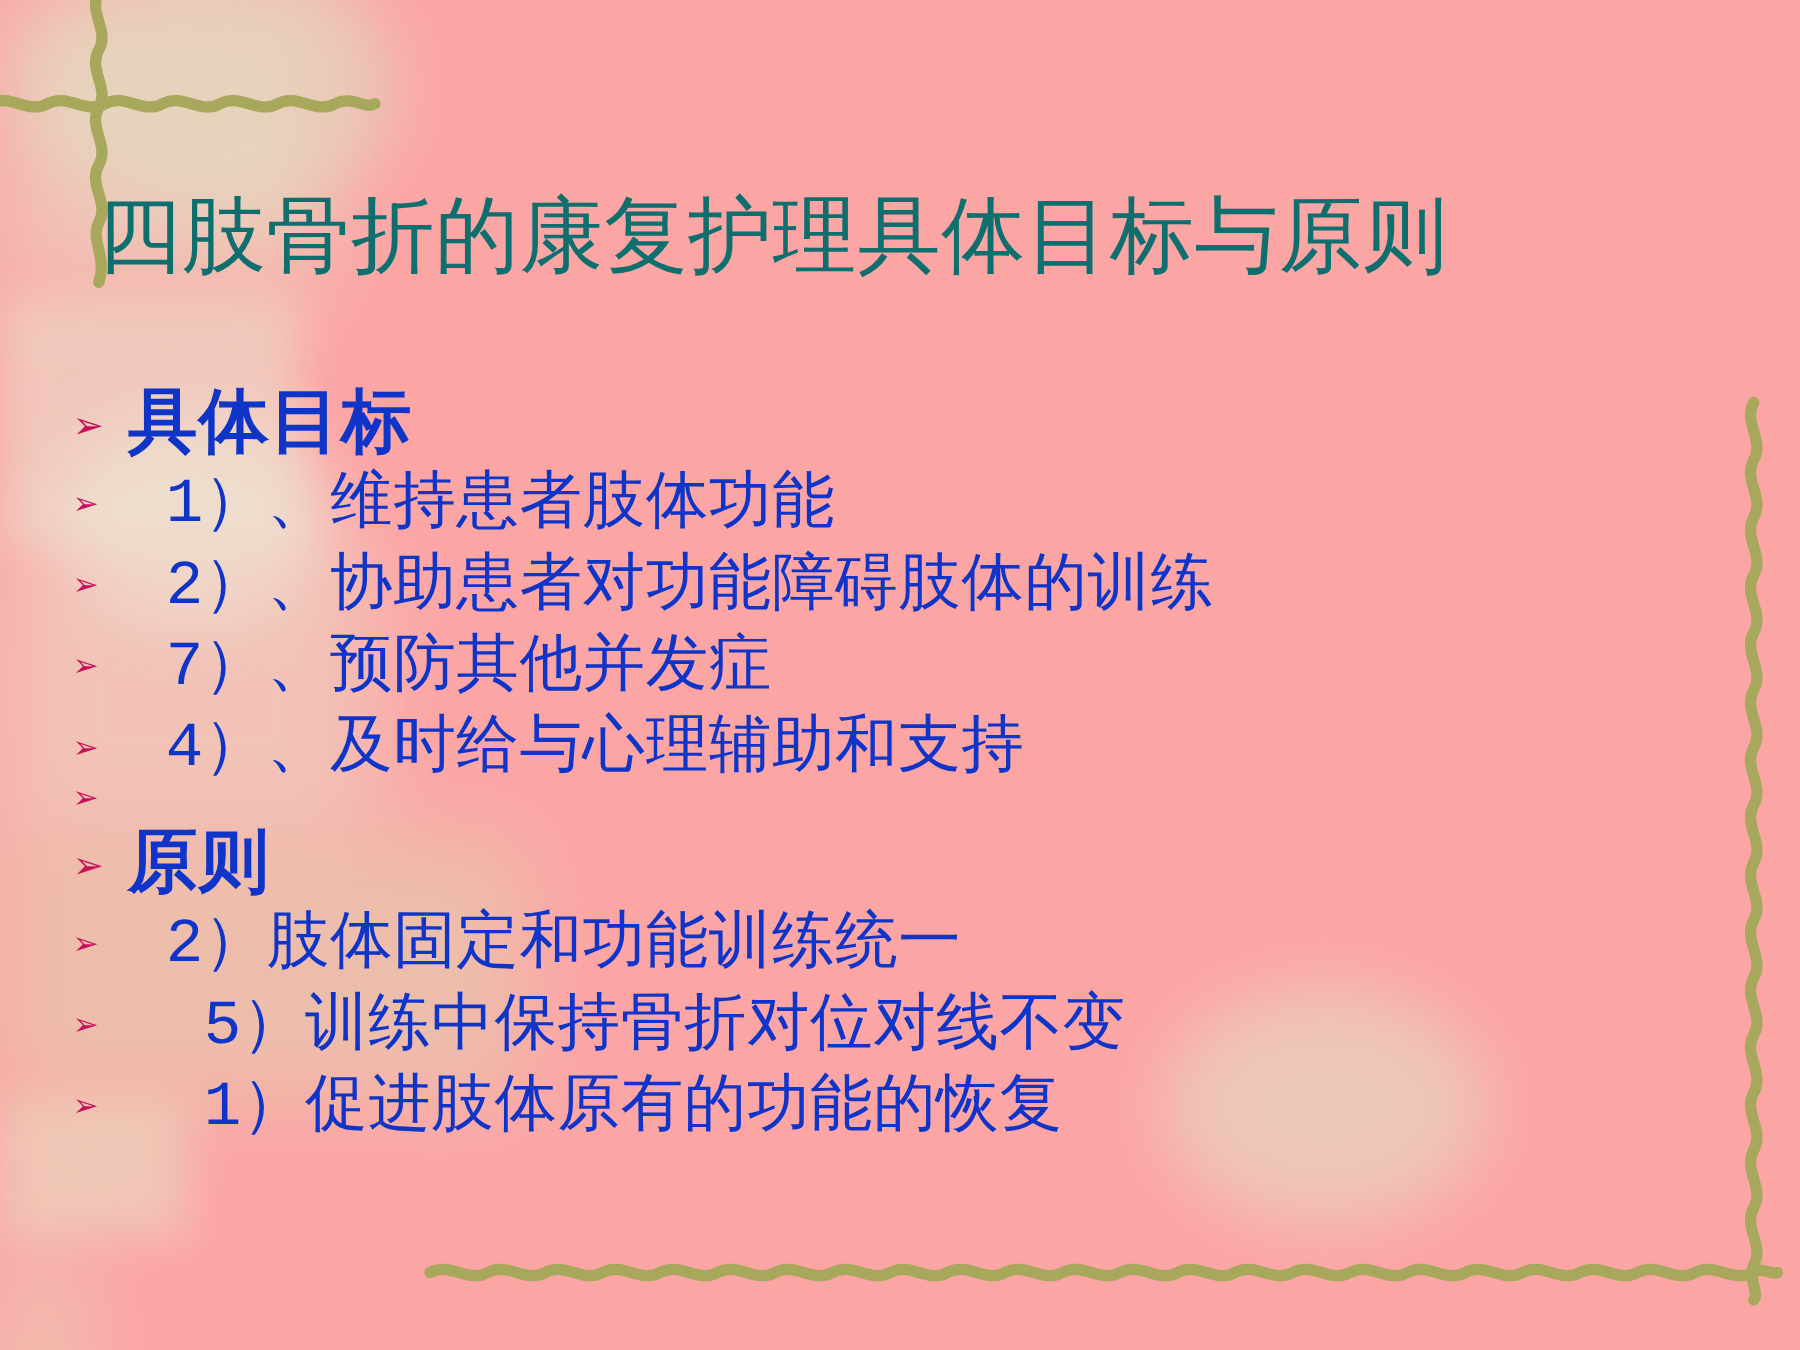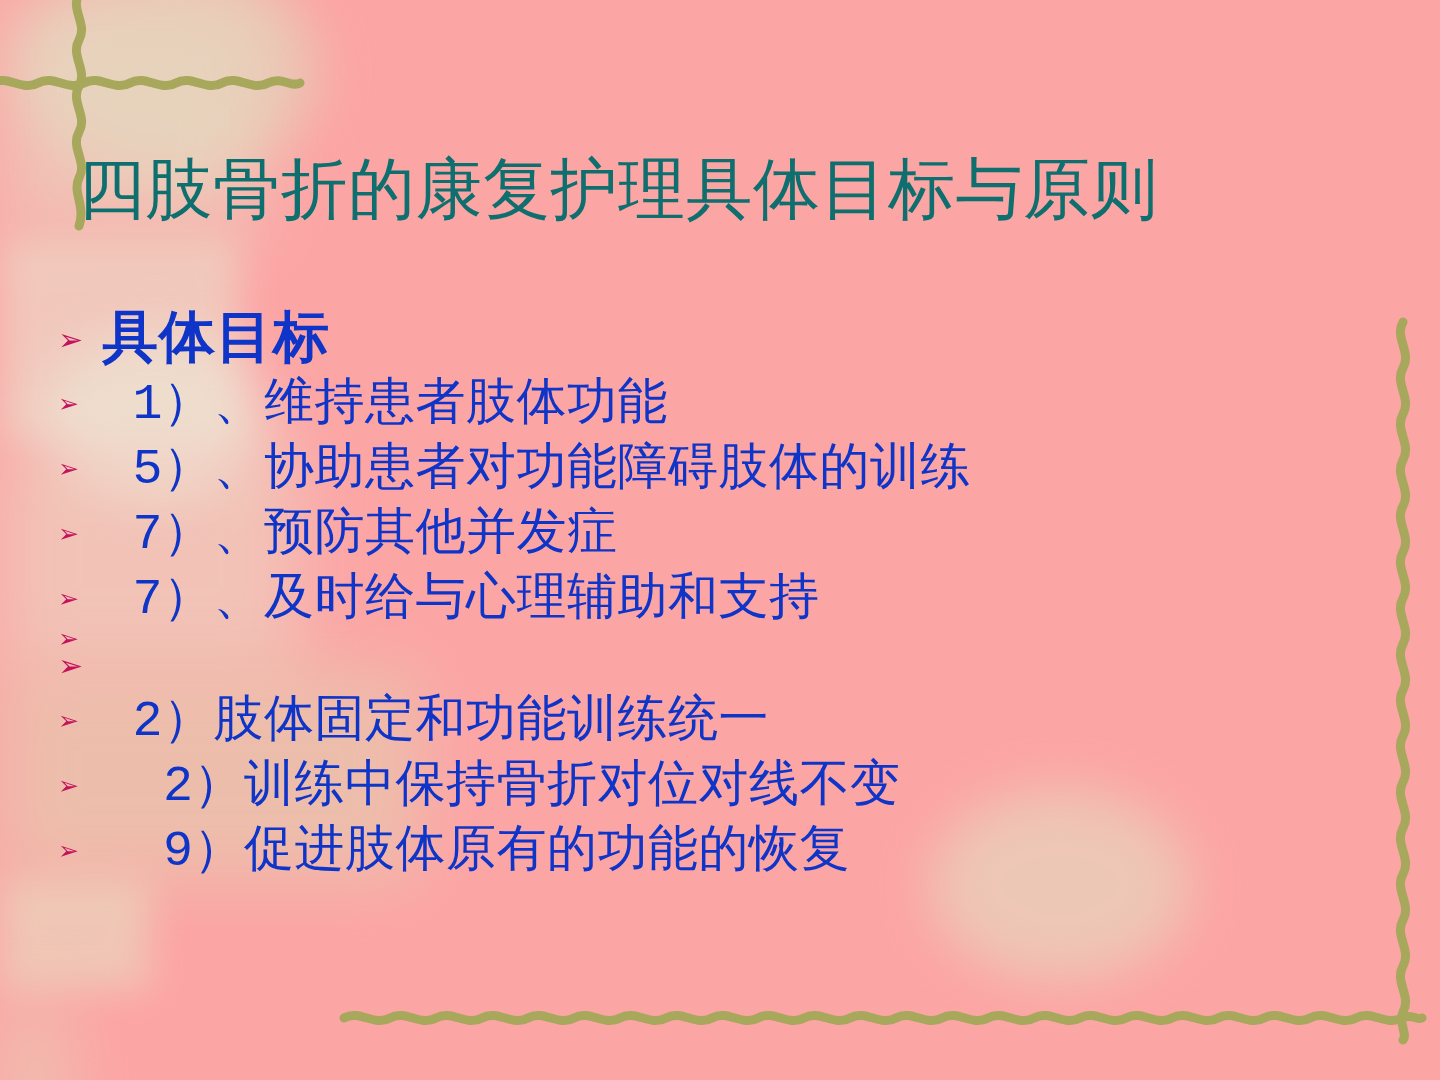--- a/index.html
+++ b/index.html
@@ -155,50 +155,51 @@
       <span class="txt">具体目标</span>
     </div>
 
     <div class="row row-l2">
       <span class="bullet">➢</span>
       <span class="txt"> 1）、维持患者肢体功能</span>
     </div>
 
     <div class="row row-l2">
       <span class="bullet">➢</span>
-      <span class="txt"> 5）、协助患者对功能障碍肢体的训练</span>
+      <span class="txt"> 2）、协助患者对功能障碍肢体的训练</span>
     </div>
 
     <div class="row row-l2">
       <span class="bullet">➢</span>
       <span class="txt"> 7）、预防其他并发症</span>
     </div>
 
     <div class="row row-l2">
       <span class="bullet">➢</span>
-      <span class="txt"> 7）、及时给与心理辅助和支持</span>
+      <span class="txt"> 4）、及时给与心理辅助和支持</span>
     </div>
 
     <div class="row row-l2">
       <span class="bullet">➢</span>
     </div>
 
     <div class="row row-l1">
       <span class="bullet">➢</span>
+      <span class="txt">原则</span>
     </div>
 
     <div class="row row-l2">
       <span class="bullet">➢</span>
       <span class="txt"> 2）肢体固定和功能训练统一</span>
     </div>
 
     <div class="row row-l2">
       <span class="bullet">➢</span>
-      <span class="txt">  2）训练中保持骨折对位对线不变</span>
-    </div>
-
-    <div class="row row-l2">
-      <span class="bullet">➢</span>
-      <span class="txt">  9）促进肢体原有的功能的恢复</span>
+      <span class="txt">  5）训练中保持骨折对位对线不变</span>
+    </div>
+
+    <div class="row row-l2">
+      <span class="bullet">➢</span>
+      <span class="txt">  1）促进肢体原有的功能的恢复</span>
     </div>
 
   </div>
 </div>
 
 </body></html>

